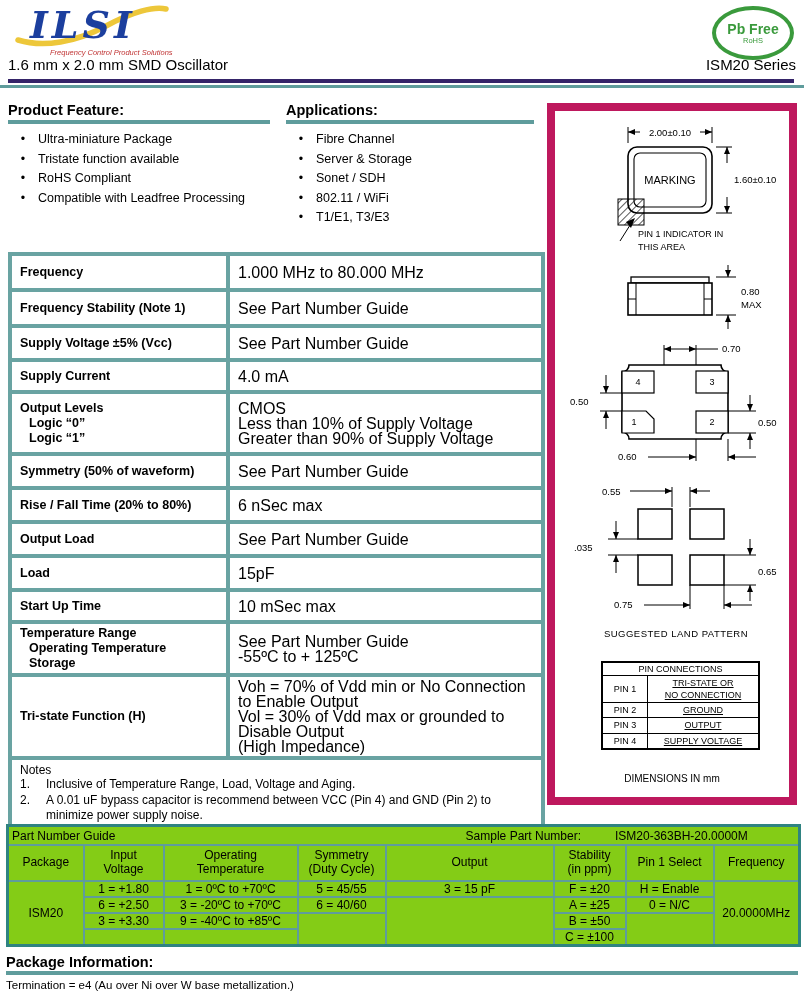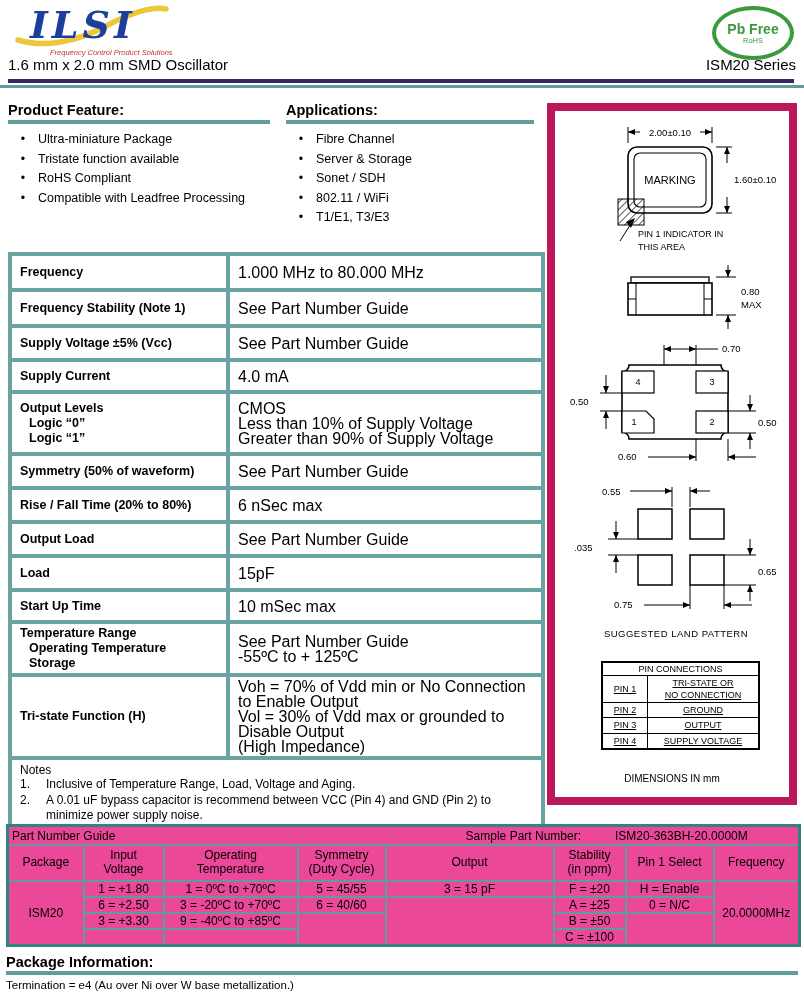--- a/index.html
+++ b/index.html
@@ -45,27 +45,27 @@
   #right-panel svg{position:absolute;left:5px;}
   #svg-top{top:8px;}
   #svg-side{top:152px;}
   #svg-bottom{top:228px;}
   #svg-land{top:368px;}
   .draw-text{font-family:"Liberation Sans",sans-serif;font-size:9.5px;fill:#000;}
   .draw-text-sm{font-family:"Liberation Sans",sans-serif;font-size:9px;fill:#000;}
   #pin-table-wrap{position:absolute;left:46px;top:550px;}
   #pin-table{border-collapse:collapse;border:2.5px solid #000;font-size:9px;text-align:center;}
   #pin-table th,#pin-table td{border:1.5px solid #000;padding:1px 3px;font-weight:normal;}
-  #pin-table .pin-c{width:38px;text-decoration:underline;}
+  #pin-table .pin-c{width:38px;}
   #pin-table .fn-c{width:104px;line-height:1.35;text-decoration:underline;}
   #dims-note{position:absolute;left:0;right:0;top:662px;text-align:center;font-size:10px;}
 
   
   #png-table{position:absolute;left:6px;top:824px;border-collapse:collapse;border:3px solid #2f8381;background:#fff;}
-  #png-table td,#png-table th{border:2px solid #5f9c9c;font-weight:normal;font-size:12px;padding:0 3px;background:#ec4899;text-align:center;}
+  #png-table td,#png-table th{border:2px solid #5f9c9c;font-weight:normal;font-size:12px;padding:0 3px;background:#84cc16;text-align:center;}
   #png-title-cell{height:17px;padding:0 4px;}
   #png-title-flex{display:flex;align-items:center;font-size:12px;}
   #png-title-flex .t{flex:1;text-align:left;}
   #png-title-flex .sl{margin-right:34px;}
   #png-title-flex .sv{width:180px;text-align:left;}
   tr.png-hdr{height:36px;}
   tr.png-hdr th{font-size:12px;line-height:1.15;}
   tr.png-r{height:16px;}
   td.al{text-align:left;padding-left:9px;}
   .hl{display:block;}

